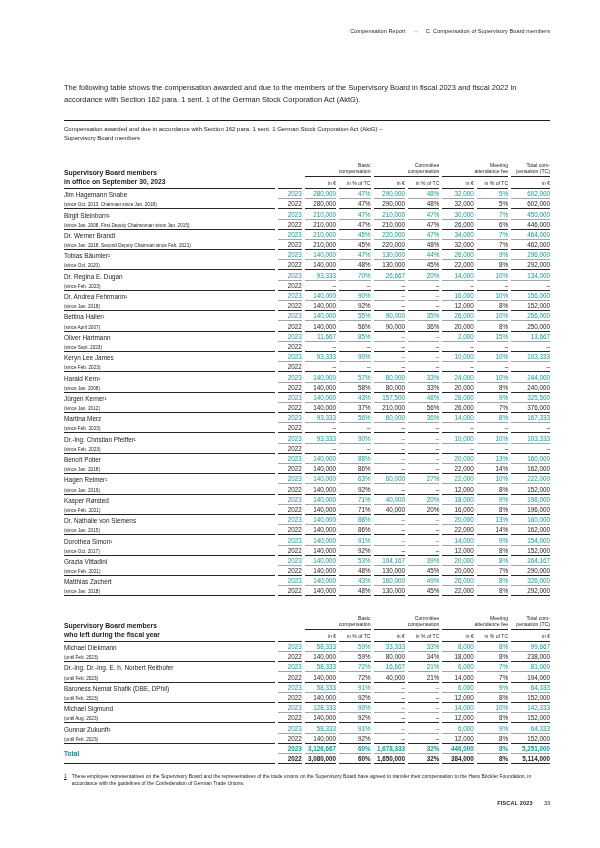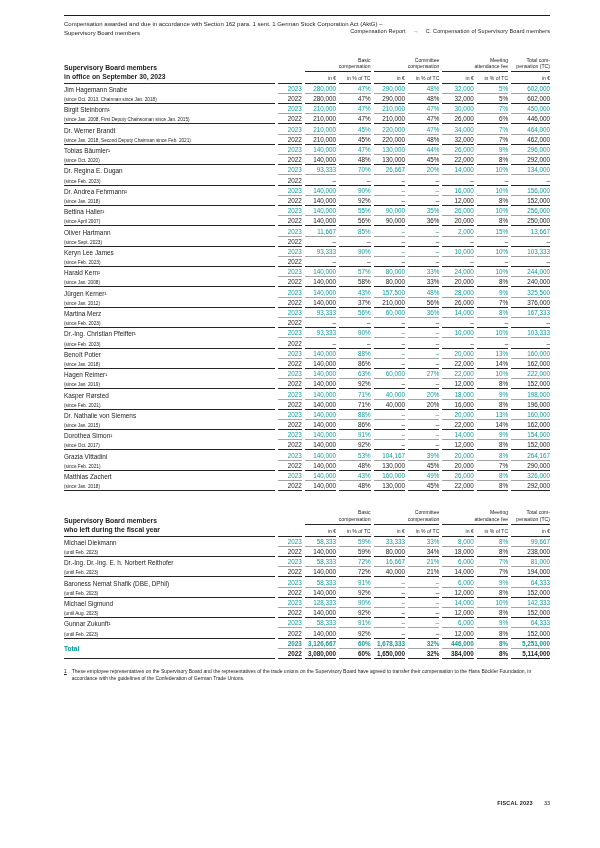--- a/index.html
+++ b/index.html
@@ -61,20 +61,21 @@
 </head>
 <body>
 
 <div class="breadcrumb">
   <span>Compensation Report</span>
   <span class="arrow">→</span>
   <span>C. Compensation of Supervisory Board members</span>
 </div>
 
 <div class="content">
+  <p class="intro">The following table shows the compensation awarded and due to the members of the Supervisory Board in fiscal 2023 and fiscal 2022 in accordance with Section 162 para. 1 sent. 1 of the German Stock Corporation Act (AktG).</p>
 
   <div class="caption">Compensation awarded and due in accordance with Section 162 para. 1 sent. 1 German Stock Corporation Act (AktG) –
 Supervisory Board members</div>
 
   <table class="mtable">
     <colgroup>
       <col class="c-name">
         <col class="c-yr">
       <col class="c-num">
         <col class="c-num">

